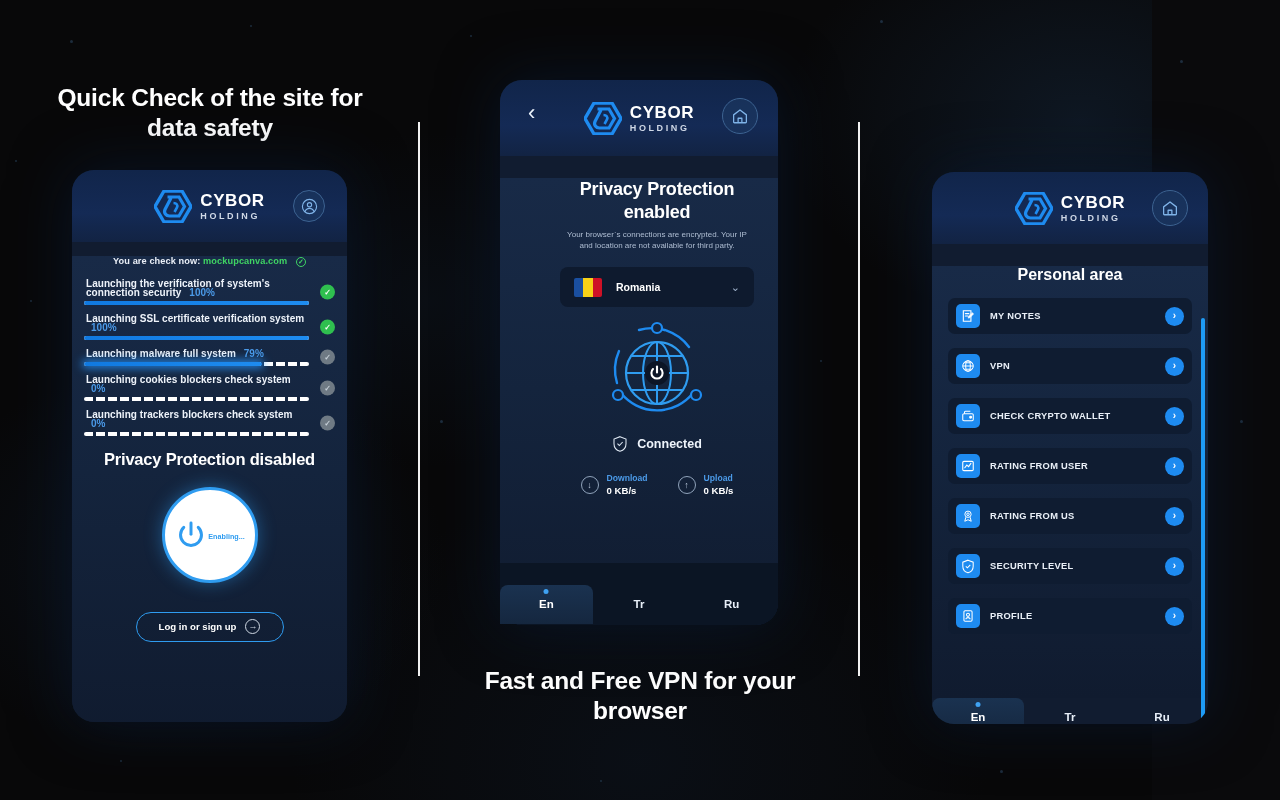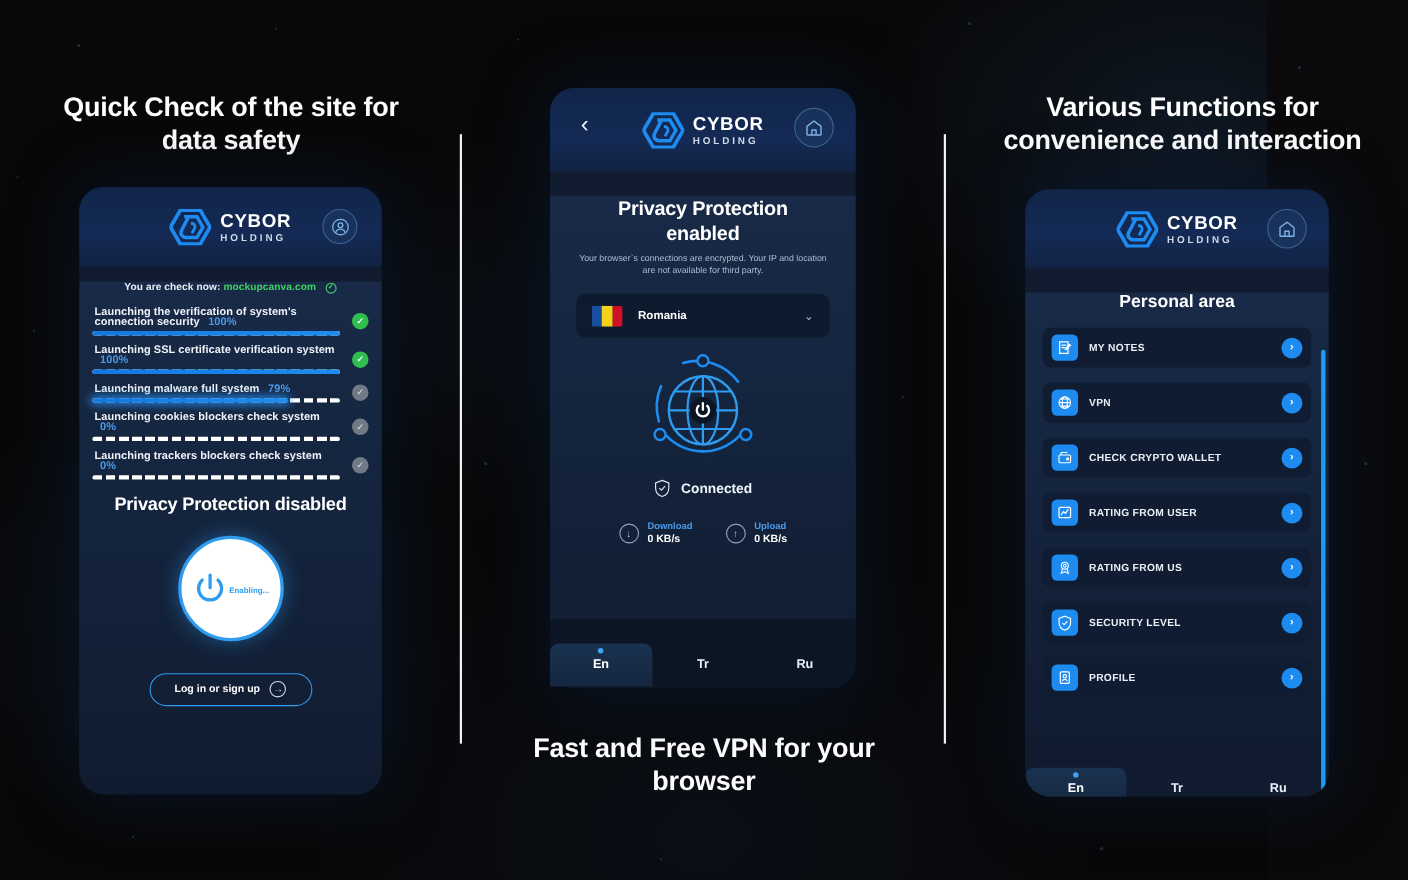--- a/index.html
+++ b/index.html
@@ -238,21 +238,20 @@
     <div class="dot" style="left:820px;top:360px;width:2px;height:2px;"></div>
     <div class="dot" style="left:1240px;top:420px;width:3px;height:3px;"></div>
     <div class="dot" style="left:120px;top:760px;width:2px;height:2px;"></div>
     <div class="dot" style="left:600px;top:780px;width:2px;height:2px;"></div>
     <div class="dot" style="left:1000px;top:770px;width:3px;height:3px;"></div>
     <div class="dot" style="left:1100px;top:180px;width:2px;height:2px;"></div>
     <div class="dot" style="left:15px;top:160px;width:2px;height:2px;"></div>
   </div>
 
   <div class="headline" id="hl-left">Quick Check of the site for data safety</div>
-  <div class="headline" id="hl-right">Various Functions for convenience and interaction</div>
   <div class="headline" id="hl-bottom">Fast and Free VPN for your browser</div>
 
   <div class="divider" id="div-left"></div>
   <div class="divider" id="div-right"></div>
 
   <div class="phone" id="phone-left">
     <div class="ph-header" style="height:72px;">
       <div class="logo-wrap">
         <svg class="logo-mark" width="38" height="33" viewBox="0 0 38 33">
           <path d="M10 1 H28 L37 16.5 L28 32 H10 L1 16.5 Z" fill="none" stroke="#1e8bf0" stroke-width="3.4"></path>
@@ -375,21 +374,21 @@
         </span>
       </div>
       <div class="round-btn" style="position:absolute;right:20px;top:18px;width:36px;height:36px;">
         <svg width="18" height="18" viewBox="0 0 24 24" fill="none" stroke="#7fb3e8" stroke-width="1.7" stroke-linejoin="round">
           <path d="M3.5 10.5 12 4l8.5 6.5V20a1 1 0 0 1-1 1h-15a1 1 0 0 1-1-1z"></path>
           <path d="M9.5 21v-6h5v6"></path>
         </svg>
       </div>
     </div>
 
-    <div class="ph-body" style="height:469px;">
+    <div class="ph-body" style="height:469px;padding-left:36px;">
       <div class="mid-title">Privacy Protection enabled</div>
       <div class="mid-sub">Your browser`s connections are encrypted. Your IP and location are not available for third party.</div>
 
       <div class="country-sel">
         <span class="flag">
           <i style="background:#1a4fa0"></i>
             <i style="background:#f7d117"></i>
             <i style="background:#ce1126"></i>
         </span>
         <span class="country-name">Romania</span>

